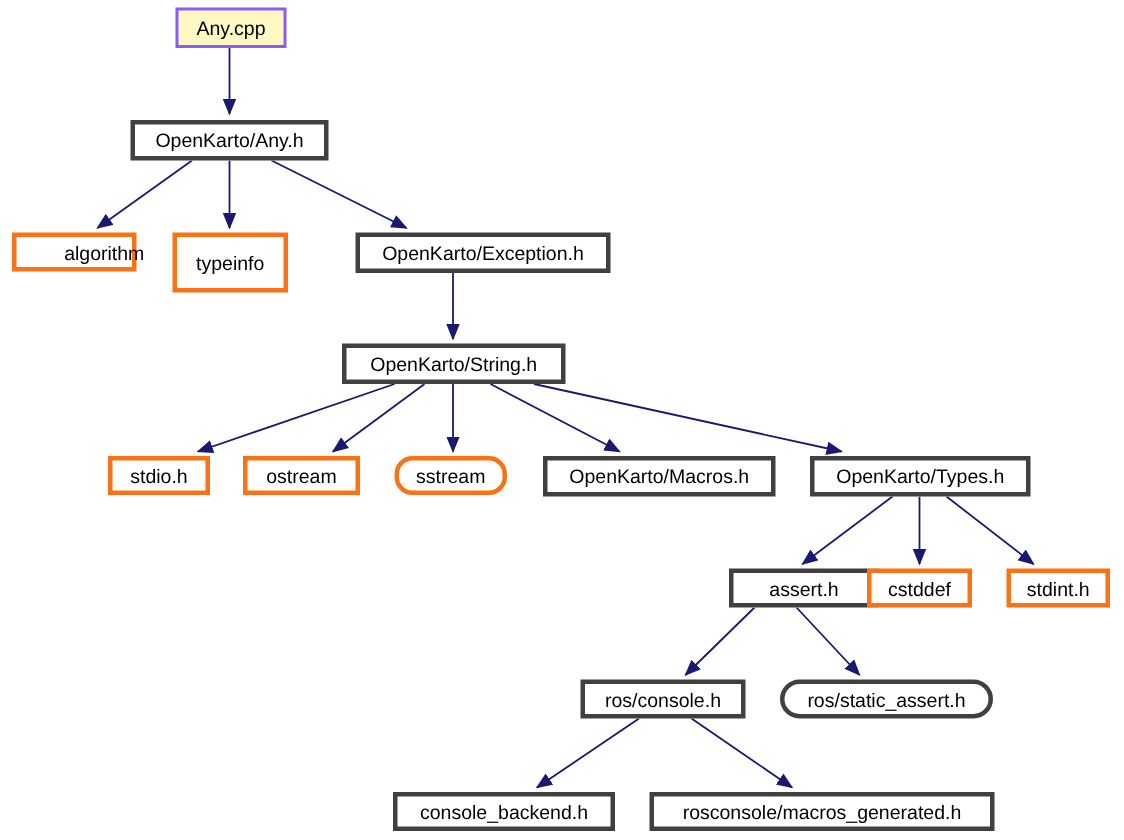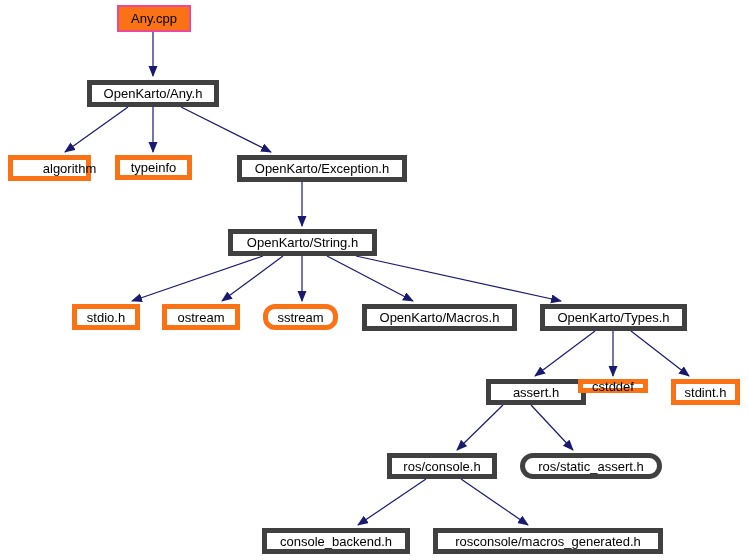--- a/index.html
+++ b/index.html
@@ -13,37 +13,37 @@
   }
   #edge-layer {
     position: absolute;
     left: 0; top: 0;
     width: 749px; height: 560px;
   }
   .node {
     position: absolute;
     box-sizing: border-box;
     background: #ffffff;
-    border: 5px solid #f97316;
+    border: 3px solid #f97316;
     color: #000000;
     font-size: 13px;
     line-height: 1;
     display: flex;
     align-items: center;
     justify-content: center;
     white-space: nowrap;
     cursor: default;
   }
   .node.link {
     border-color: #404040;
     cursor: pointer;
   }
   .node.root {
-    background: #f97316;
-    border: 2px solid #ec4899;
+    background: #fef9c3;
+    border: 2px solid #8b5cf6;
   }
 </style>
 </head>
 <body>
 
 <div id="canvas">
 
   <svg id="edge-layer" viewBox="0 0 749 560" xmlns="http://www.w3.org/2000/svg">
     <defs>
       <marker id="arrow" markerUnits="userSpaceOnUse" markerWidth="12" markerHeight="10" refX="10" refY="4.5" orient="auto">
@@ -67,29 +67,29 @@
       <line x1="503" y1="405" x2="457" y2="450" marker-end="url(#arrow)"></line>
       <line x1="531" y1="405" x2="573" y2="450" marker-end="url(#arrow)"></line>
       <line x1="426" y1="479" x2="358" y2="525" marker-end="url(#arrow)"></line>
       <line x1="461" y1="479" x2="528" y2="525" marker-end="url(#arrow)"></line>
     </g>
   </svg>
 
   <div class="node root" style="left:117px; top:5px;   width:74px;  height:27px;">Any.cpp</div>
   <div class="node link" style="left:87px;  top:80px;  width:132px; height:27px;">OpenKarto/Any.h</div>
   <div class="node" style="left:8px;   top:155px; width:83px;  height:26px;padding-left:40px;">algorithm</div>
-  <div class="node" style="left:115px; top:155px; width:77px;  height:25px;">typeinfo</div>
+  <div class="node" style="left:115px; top:155px; width:77px;  height:40px;">typeinfo</div>
   <div class="node link" style="left:217px; top:155px; width:170px; height:27px;margin-left:20px;">OpenKarto/Exception.h</div>
   <div class="node link" style="left:228px; top:229px; width:149px; height:27px;">OpenKarto/String.h</div>
   <div class="node" style="left:72px;  top:304px; width:68px;  height:26px;">stdio.h</div>
   <div class="node" style="left:162px; top:304px; width:78px;  height:26px;">ostream</div>
   <div class="node" style="left:263px; top:304px; width:75px;  height:26px;border-radius:12px;">sstream</div>
   <div class="node link" style="left:362px; top:304px; width:155px; height:27px;">OpenKarto/Macros.h</div>
   <div class="node link" style="left:540px; top:304px; width:147px; height:27px;">OpenKarto/Types.h</div>
   <div class="node link" style="left:486px; top:379px; width:100px;  height:26px;">assert.h</div>
-  <div class="node" style="left:578px; top:379px; width:70px;  height:14px;">cstddef</div>
+  <div class="node" style="left:578px; top:379px; width:70px;  height:26px;">cstddef</div>
   <div class="node" style="left:671px; top:379px; width:69px;  height:26px;">stdint.h</div>
   <div class="node link" style="left:387px; top:453px; width:110px; height:26px;">ros/console.h</div>
   <div class="node link" style="left:520px; top:453px; width:142px; height:26px;border-radius:13px;">ros/static_assert.h</div>
   <div class="node link" style="left:262px; top:528px; width:148px; height:26px;">console_backend.h</div>
   <div class="node link" style="left:433px; top:528px; width:230px; height:26px;">rosconsole/macros_generated.h</div>
 
 </div>
 
 </body></html>

